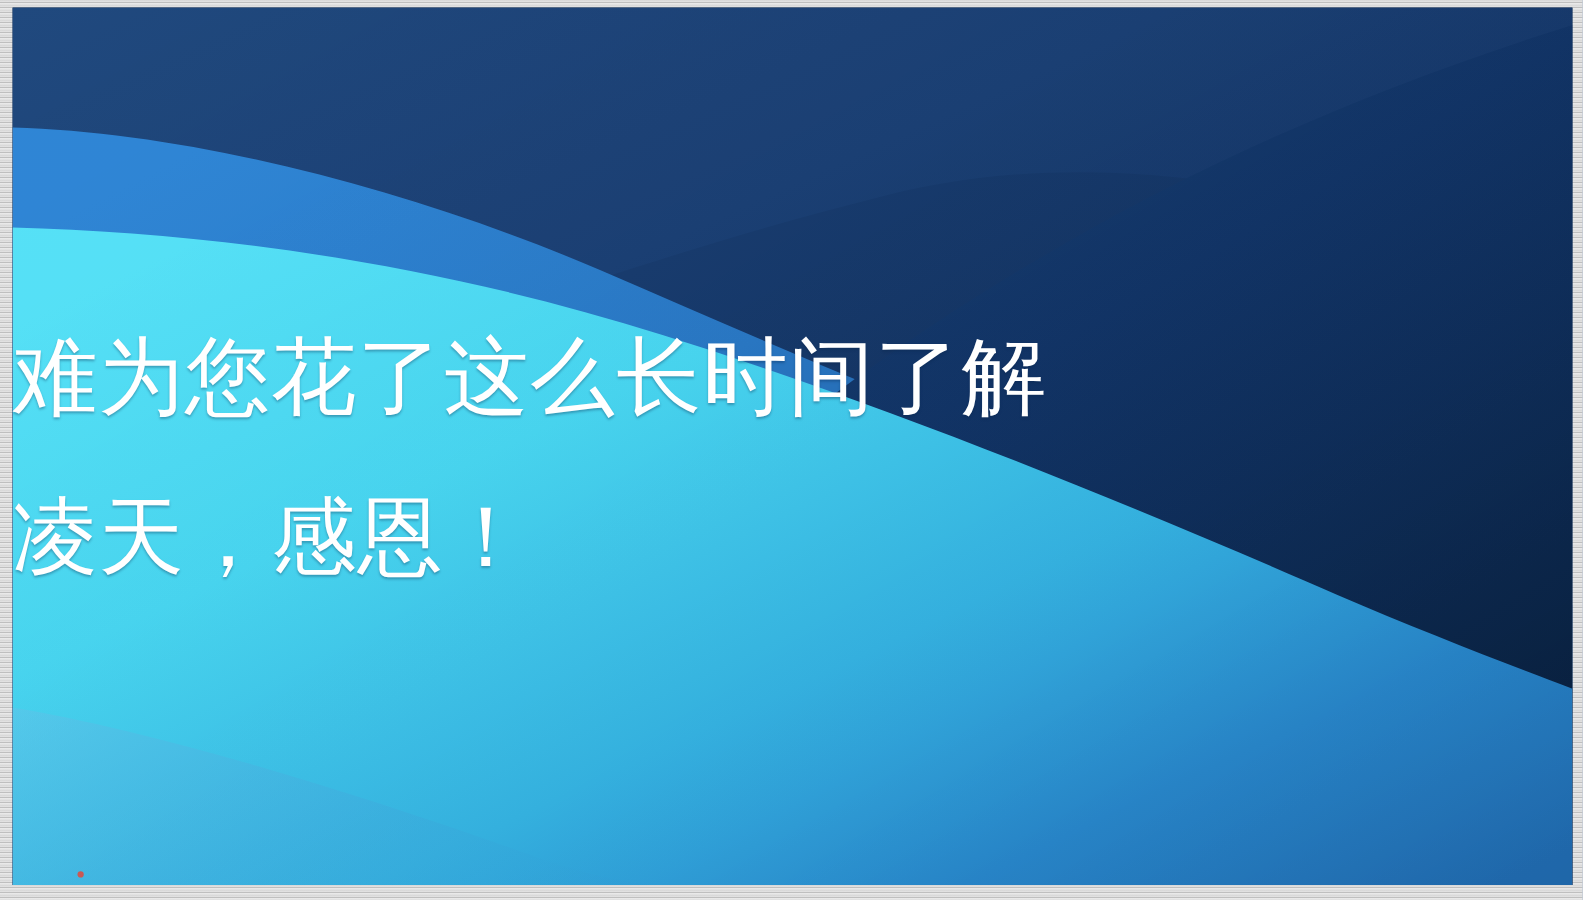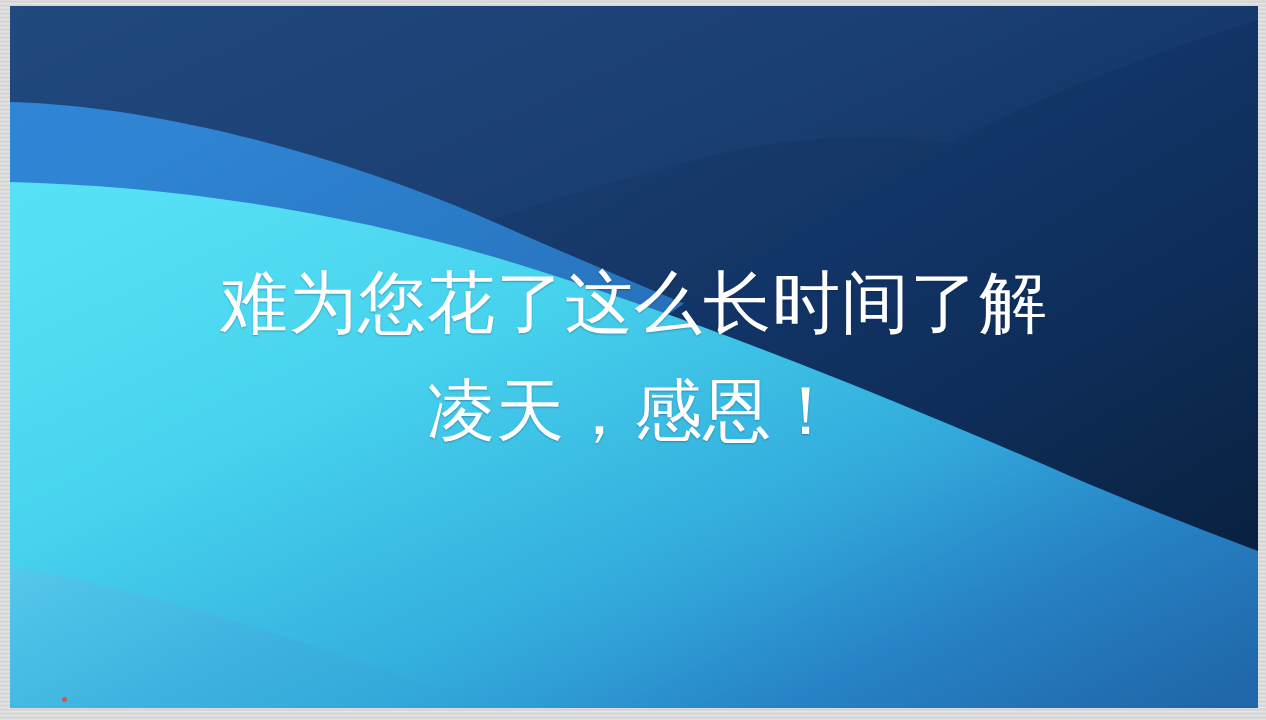--- a/index.html
+++ b/index.html
@@ -55,32 +55,31 @@
     top: 0;
     width: 1248px;
     height: 702px;
     z-index: 40;
     pointer-events: none;
   }
 
   .slide-line {
     position: absolute;
     width: 1248px;
-    text-align: center;
     color: #ffffff;
-    font-family: Liberation Sans, sans-serif;
+    font-family: Liberation Serif, serif;
     font-weight: 400;
     font-size: 68px;
     line-height: 1.0;
     letter-spacing: 1px;
     white-space: nowrap;
     text-shadow: 0 1px 2px rgba(8, 36, 74, 0.33);
   }
   #line-1 { top: 262px; }
-  #line-2 { top: 370px; }
+  #line-2 { top: 390px; }
 
   
   #marker-dot {
     position: absolute;
     left: 52px;
     top: 691px;
     width: 5px;
     height: 5px;
     background: #e2483b;
     border-radius: 50%;

